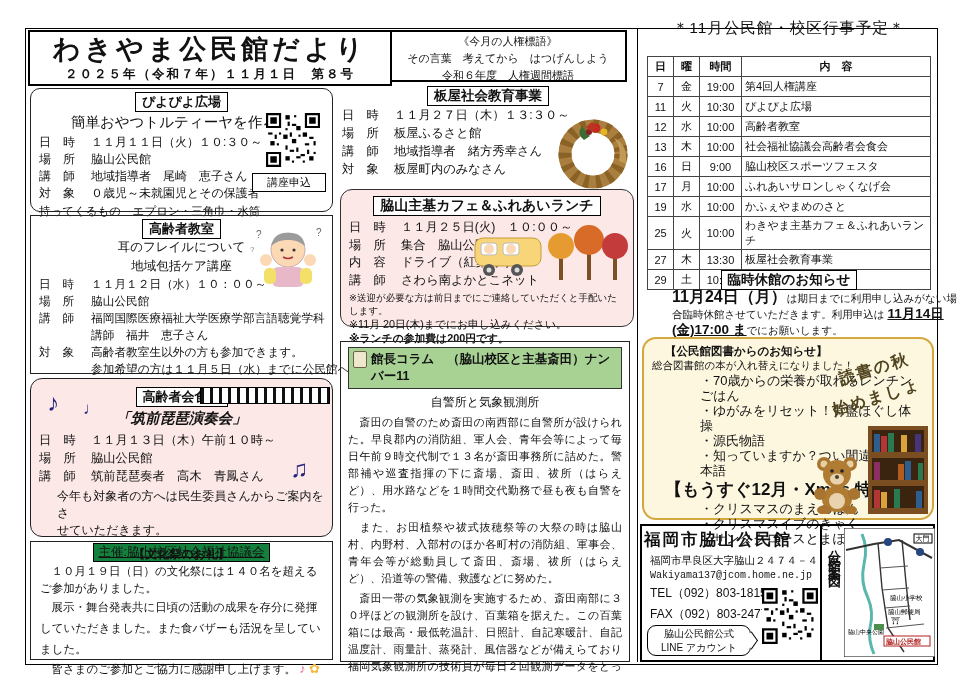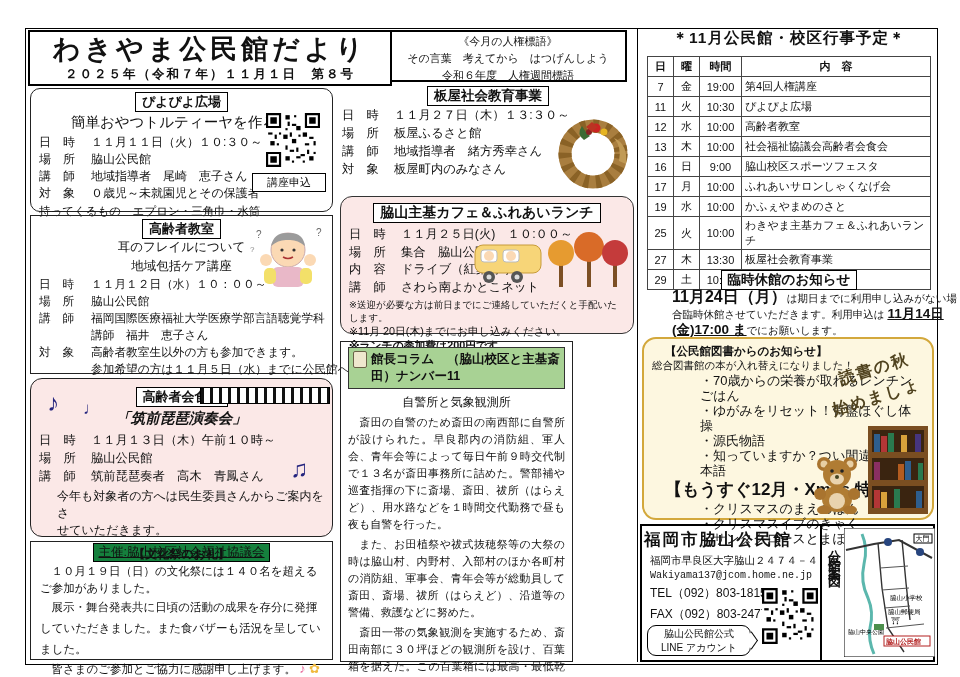--- a/index.html
+++ b/index.html
@@ -21,28 +21,28 @@
   
   #piyo-box{left:30px;top:88px;width:303px;height:124px;border:1.5px solid #222;border-radius:10px;box-sizing:border-box;padding:3px 8px;}
   #kyoshitsu-box{left:30px;top:215px;width:303px;height:159px;border:1.5px solid #222;box-sizing:border-box;padding:3px 8px;}
   #kaishoku-box{left:30px;top:378px;width:303px;height:159px;border:1.5px solid #222;border-radius:12px;box-sizing:border-box;padding:4px 8px;}
   #bunkasai-box{left:30px;top:541px;width:303px;height:119px;border:1.5px solid #222;box-sizing:border-box;padding:4px 9px;}
   .center{text-align:center;}
   .qr{width:54px;height:54px;}
   .qr-label{border:1.5px solid #000;font-size:11px;text-align:center;padding:1px 4px;background:#fff;}
   
   #itaya-sec{left:342px;top:86px;width:292px;height:112px;}
-  #cafe-box{left:340px;top:196px;width:294px;height:138px;border:1.5px solid #333;border-radius:12px;box-sizing:border-box;padding:4px 8px;}
-  #column-box{left:340px;top:341px;width:233px;height:321px;border:1.5px solid #222;box-sizing:border-box;padding:5px 7px;}
+  #cafe-box{left:340px;top:189px;width:294px;height:138px;border:1.5px solid #333;border-radius:12px;box-sizing:border-box;padding:4px 8px;}
+  #column-box{left:340px;top:341px;width:290px;height:321px;border:1.5px solid #222;box-sizing:border-box;padding:5px 7px;}
   #column-head{background:#a8d294;border:1.2px solid #333;font-size:12.5px;font-weight:bold;padding:3px 4px 3px 22px;position:relative;}
   #column-head .scroll{position:absolute;left:4px;top:3px;width:12px;height:15px;background:#efe7cd;border:1px solid #6b6247;border-radius:2px;}
   #column-box p{margin:3px 0;font-size:11px;line-height:17px;text-align:justify;}
   .colsub{text-align:center;font-size:12px;margin:5px 0 2px;}
   
-  #sched-title{left:644px;top:28px;width:290px;text-align:center;font-size:15.5px;font-weight:bold;letter-spacing:1px;}
+  #sched-title{left:644px;top:18px;width:290px;text-align:center;font-size:15.5px;font-weight:normal;letter-spacing:1px;}
   #sched-table{left:647px;top:56px;}
   table{border-collapse:collapse;}
   th,td{border:1px solid #444;font-size:11px;padding:1px 3px;height:17px;}
   th{font-weight:bold;background:#fff;}
   td.c,th.c{text-align:center;}
   td.naiyo{text-align:left;width:182px;}
   col.day{width:26px}col.wd{width:26px}col.tm{width:42px}
   #closure-head-wrap{left:644px;top:270px;width:290px;text-align:center;}
   #closure-text{left:672px;top:289px;width:291px;font-size:10.5px;line-height:16px;}
   #closure-text .big{font-size:16px;font-weight:bold;}

